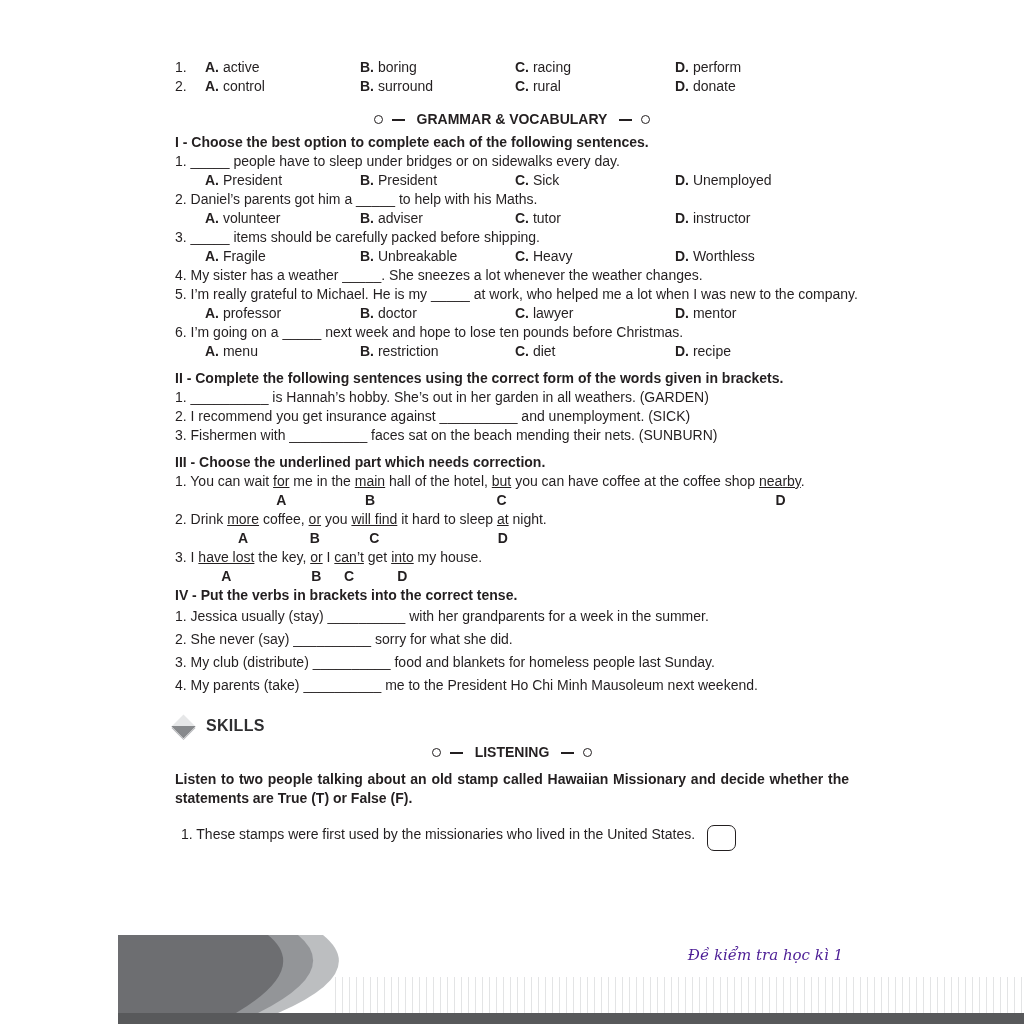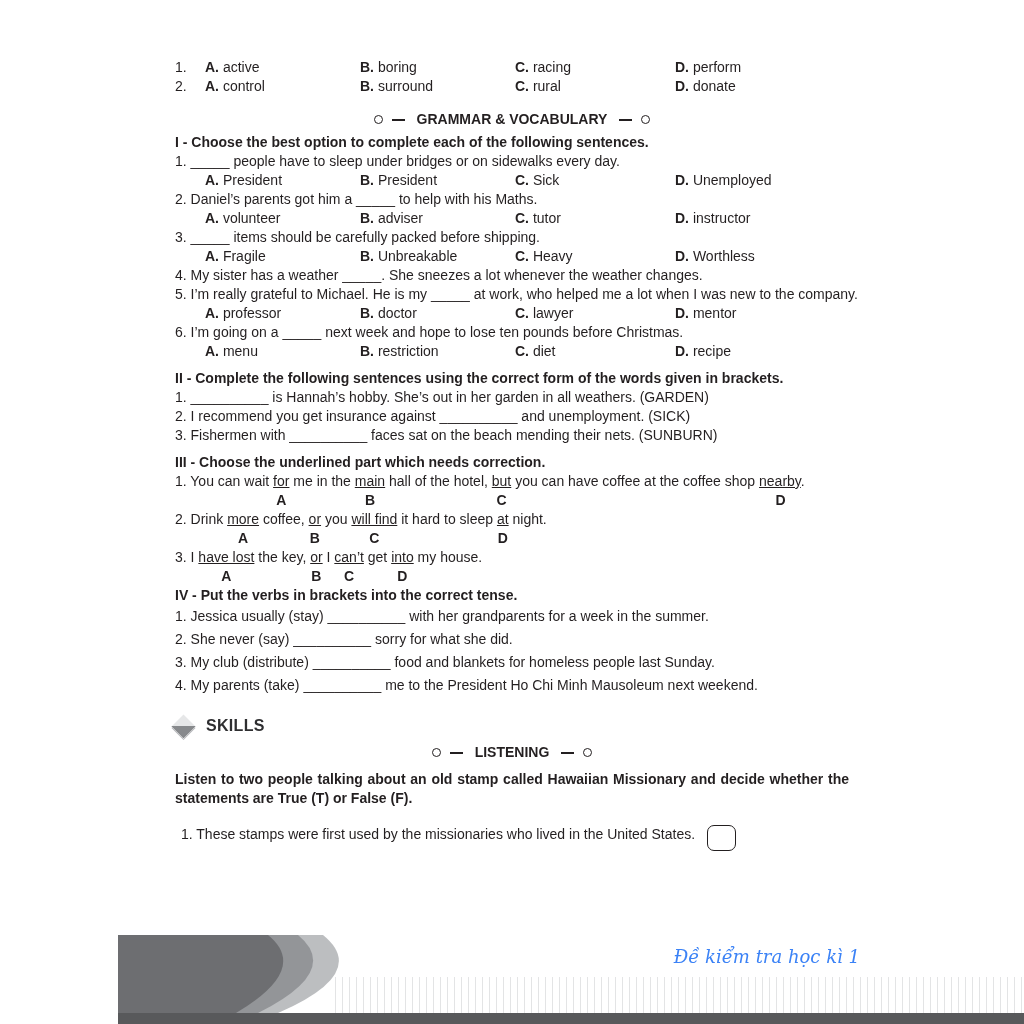--- a/index.html
+++ b/index.html
@@ -28,22 +28,22 @@
   .diamond{width:17px;height:17px;transform:rotate(45deg);flex:none;
     background:linear-gradient(135deg,#e6e7e8 0 50%,#87898c 50% 100%);
     box-shadow:1px 1px 0 #b5b7ba}
   .intro{font-weight:bold;line-height:19px;text-align:justify;white-space:normal}
   .statement{display:flex;align-items:flex-start;line-height:19px;padding-left:6px}
   .ans-box{width:27px;height:24px;border:1.6px solid #231f20;border-radius:7px;margin-left:12px;flex:none}
   
   .swoosh-svg{position:absolute;left:118px;top:935px}
   .page-num{position:absolute;left:164px;top:893px;width:92px;text-align:right;
     color:#ffffff;font-weight:bold;font-style:italic;font-size:25px;line-height:30px}
-  .book-title{position:absolute;top:946px;right:164px;
-    font-family:"DejaVu Serif",serif;font-style:italic;font-size:18px;color:#3b82f6}
+  .book-title{position:absolute;top:946px;right:181px;
+    font-family:"DejaVu Serif",serif;font-style:italic;font-size:15px;color:#4c1d95}
   .ticks{position:absolute;left:335px;top:977px;width:689px;height:36px;
     background:repeating-linear-gradient(90deg,#e3e4e5 0 1px,transparent 1px 7px)}
   .bottom-bar{position:absolute;left:118px;top:1013px;width:906px;height:11px;background:#58595b}
 </style>
 </head>
 <body>
 
 <div class="content">
 
   <div class="row">

